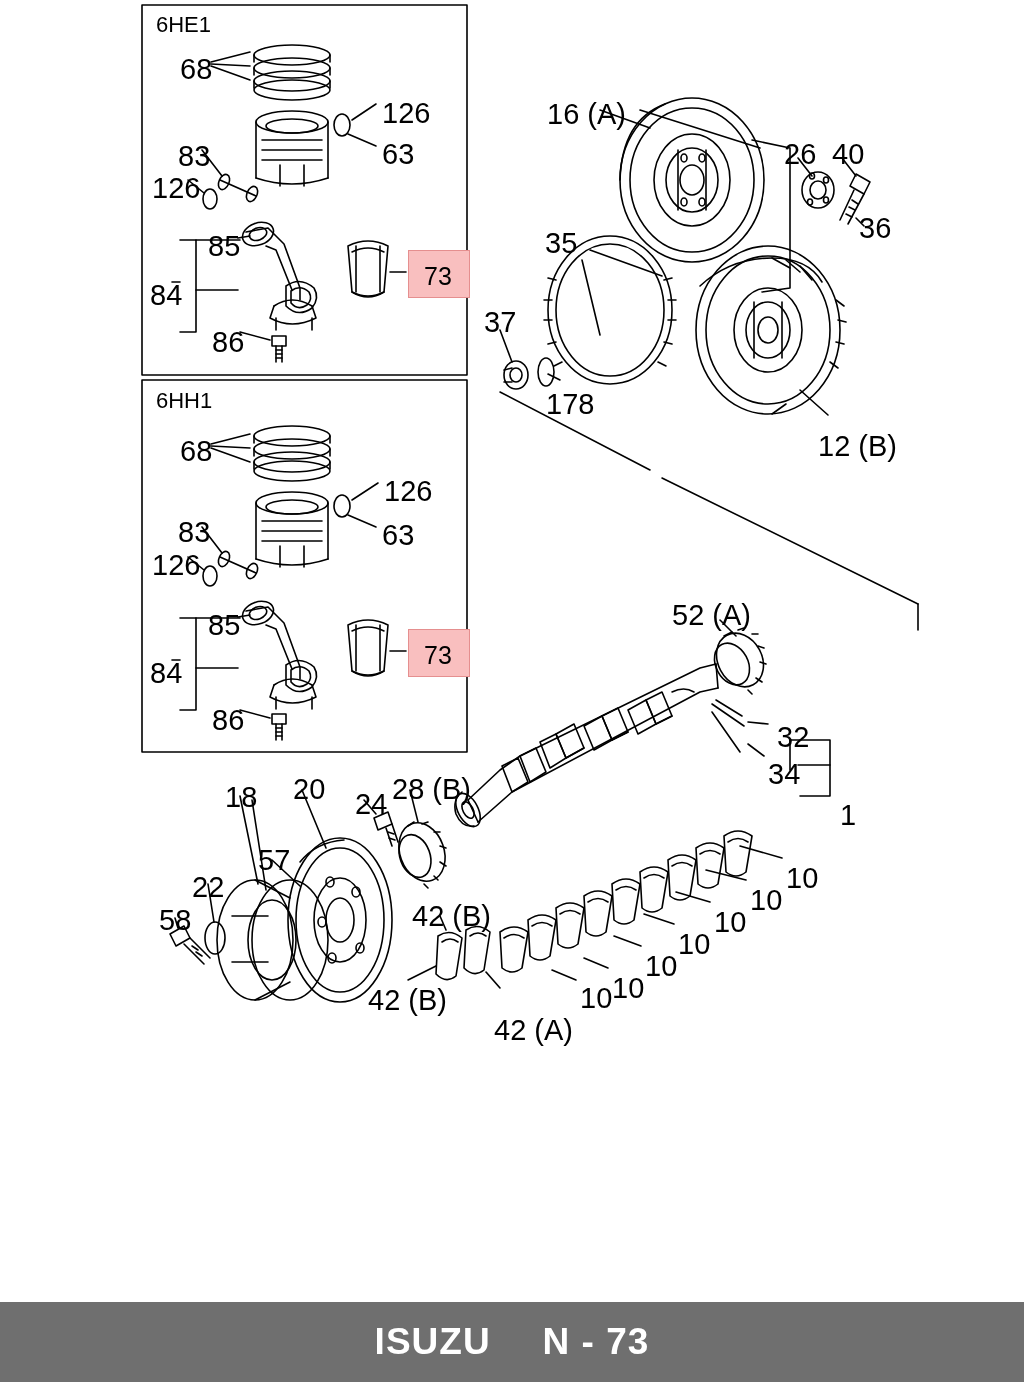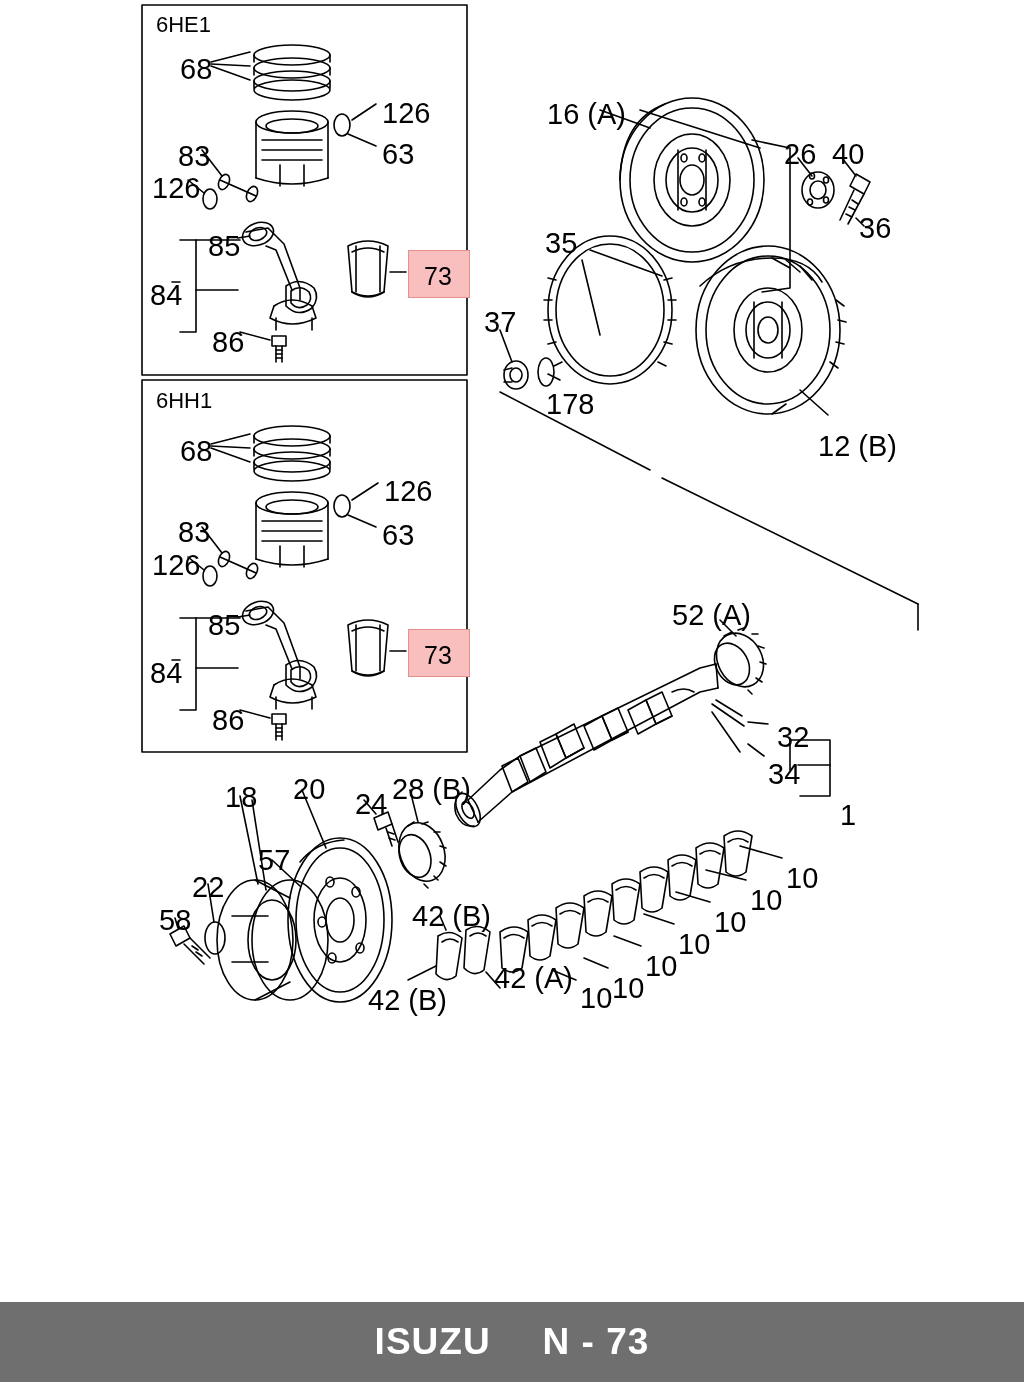--- a/index.html
+++ b/index.html
@@ -465,21 +465,21 @@
 
   <div class="label" style="left:225px; top:783px;">18</div>
   <div class="label" style="left:293px; top:775px;">20</div>
   <div class="label" style="left:355px; top:790px;">24</div>
   <div class="label" style="left:392px; top:775px;">28 (B)</div>
   <div class="label" style="left:258px; top:846px;">57</div>
   <div class="label" style="left:184px; top:873px;margin-left:8px;">22</div>
   <div class="label" style="left:159px; top:906px;">58</div>
   <div class="label" style="left:412px; top:902px;">42 (B)</div>
   <div class="label" style="left:368px; top:986px;">42 (B)</div>
-  <div class="label" style="left:494px; top:964px;">42 (A)</div>
+  <div class="label" style="left:494px; top:1016px;">42 (A)</div>
 
   <div class="label" style="left:786px; top:864px;">10</div>
   <div class="label" style="left:750px; top:886px;">10</div>
   <div class="label" style="left:714px; top:908px;">10</div>
   <div class="label" style="left:678px; top:930px;">10</div>
   <div class="label" style="left:645px; top:952px;">10</div>
   <div class="label" style="left:612px; top:974px;">10</div>
   <div class="label" style="left:580px; top:984px;">10</div>
 
 </div>

